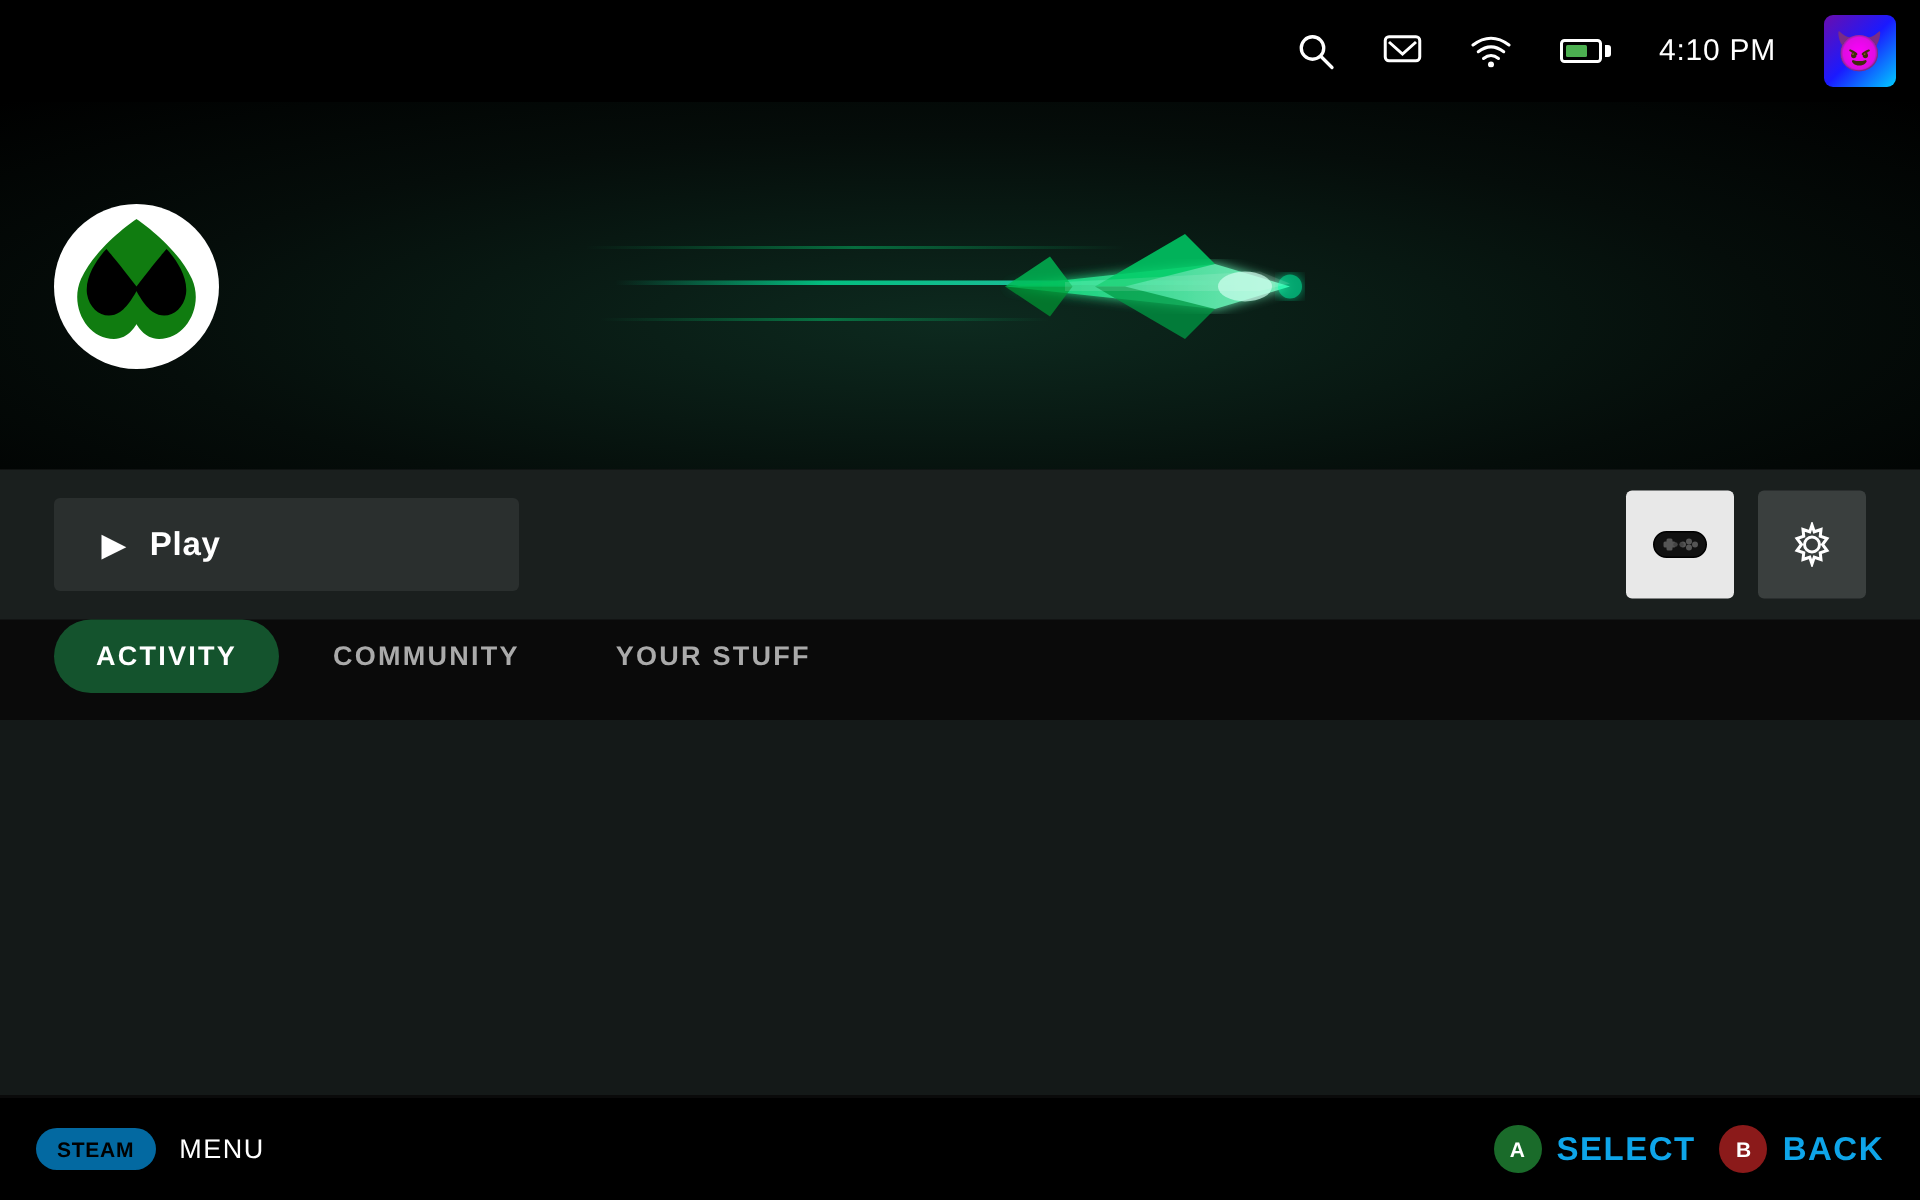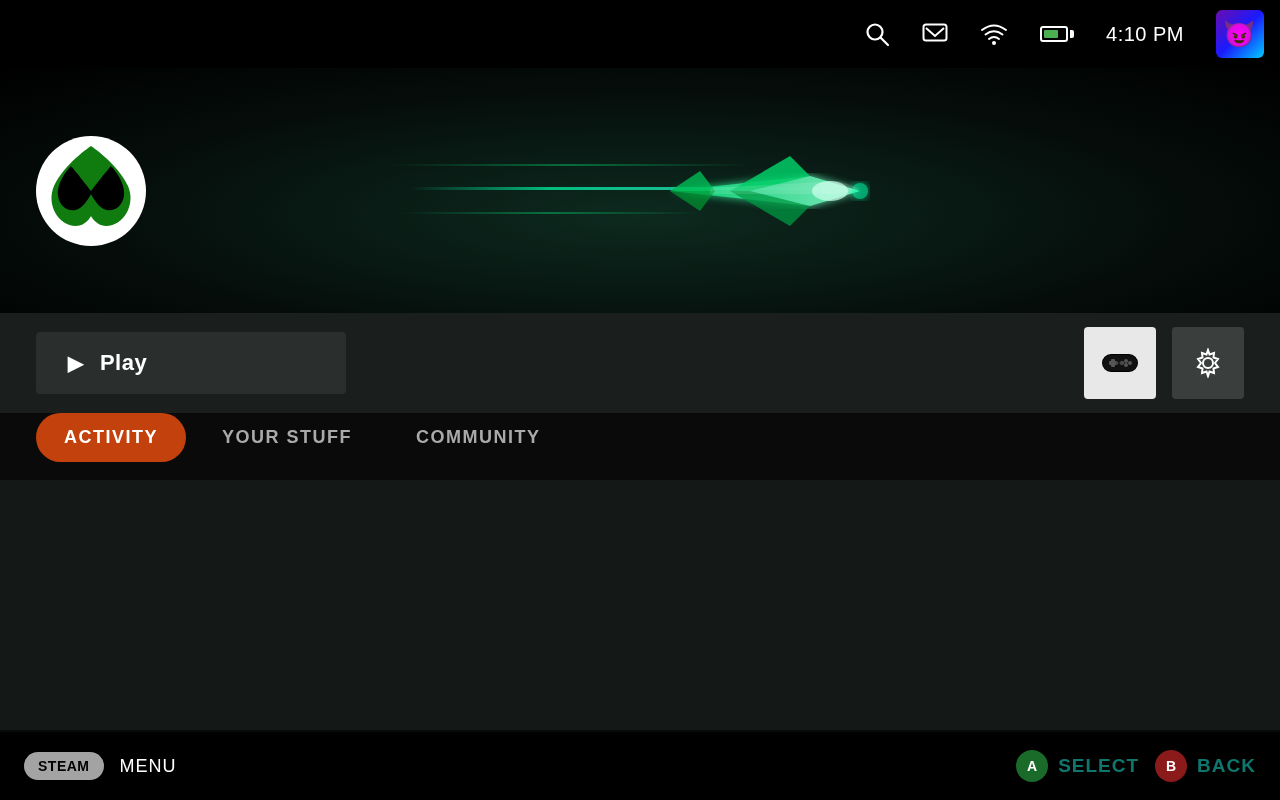--- a/index.html
+++ b/index.html
@@ -177,21 +177,21 @@
       font-weight: 600;
       letter-spacing: 1.5px;
       color: #aaa;
       cursor: pointer;
       border-radius: 30px;
       border: none;
       background: transparent;
       text-transform: uppercase;
     }
     .tab.active {
-      background: #c2410c;
+      background: #14532d;
       color: #fff;
     }
 
     
     .content-area {
       position: absolute;
       top: 480px; left: 0; right: 0;
       bottom: 70px;
       background: #141918;
     }
@@ -201,21 +201,21 @@
       position: absolute;
       bottom: 0; left: 0; right: 0;
       height: 68px;
       background: #000;
       display: flex;
       align-items: center;
       padding: 0 24px;
       gap: 16px;
     }
     .steam-badge {
-      background: #a3a3a3;
+      background: #0369a1;
       color: #000;
       font-size: 14px;
       font-weight: 700;
       padding: 6px 14px;
       border-radius: 20px;
       letter-spacing: 0.5px;
     }
     .menu-label {
       font-size: 18px;
       color: #fff;
@@ -235,23 +235,23 @@
       display: flex;
       align-items: center;
       justify-content: center;
       font-size: 14px;
       font-weight: 700;
       color: #fff;
     }
     .btn-a { background: #1a6b2a; }
     .btn-b { background: #8b1a1a; }
     .action-label {
-      font-size: 19px;
+      font-size: 22px;
       font-weight: 600;
-      color: #0f766e;
+      color: #0ea5e9;
       letter-spacing: 1px;
       text-transform: uppercase;
     }
 
     
     .battery-icon {
       display: flex;
       align-items: center;
       gap: 2px;
     }
@@ -388,22 +388,22 @@
   <button class="icon-button dark">
     <svg width="30" height="30" viewBox="0 0 30 30" fill="none">
       <circle cx="15" cy="15" r="5" stroke="white" stroke-width="2"></circle>
       <path d="M15 2 L16.5 6.5 L21 5 L20.5 9.5 L25 11 L22 15 L25 19 L20.5 20.5 L21 25 L16.5 23.5 L15 28 L13.5 23.5 L9 25 L9.5 20.5 L5 19 L8 15 L5 11 L9.5 9.5 L9 5 L13.5 6.5 Z" stroke="white" stroke-width="2" fill="none"></path>
     </svg>
   </button>
 </div>
 
 <div class="tabs-area">
   <button class="tab active">ACTIVITY</button>
+  <button class="tab">COMMUNITY</button>
   <button class="tab">YOUR STUFF</button>
-  <button class="tab">COMMUNITY</button>
 </div>
 
 <div class="content-area"></div>
 
 <div class="bottom-bar">
   <div class="steam-badge">STEAM</div>
   <div class="menu-label">MENU</div>
   <div class="bottom-spacer"></div>
   <div class="bottom-action">
     <div class="btn-circle btn-a">A</div>

